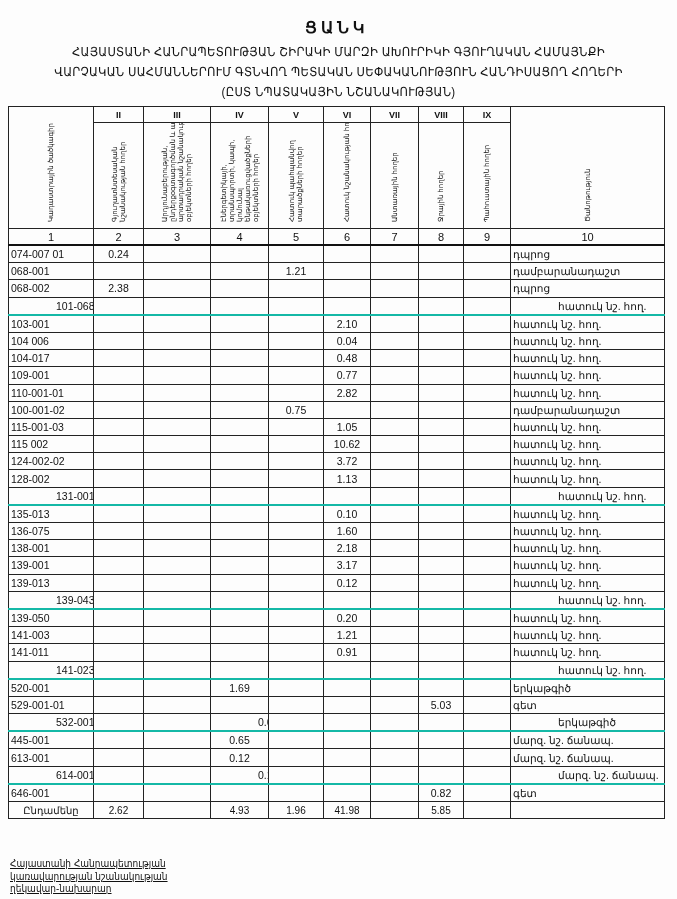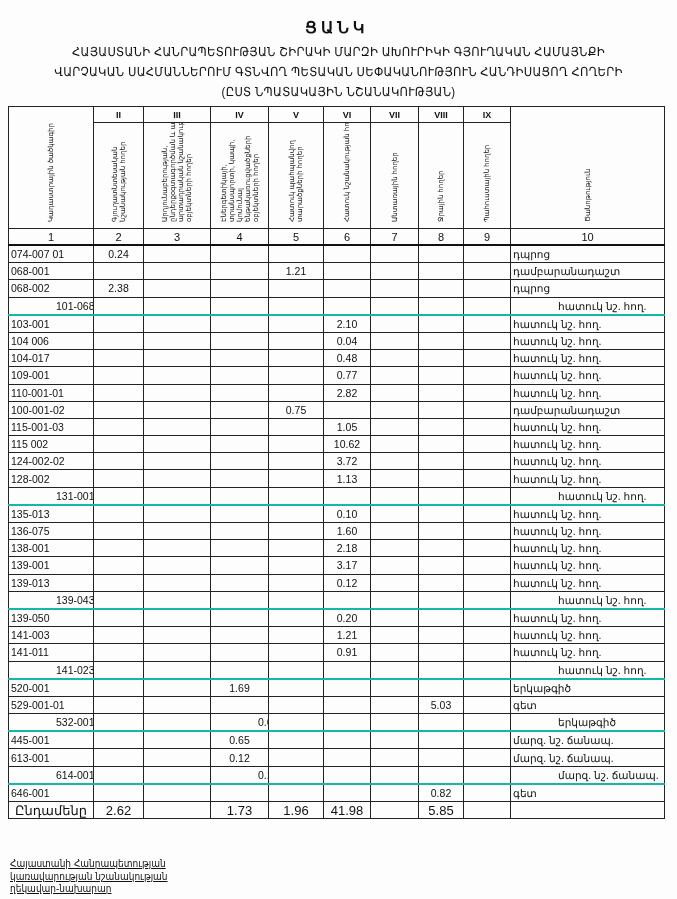--- a/index.html
+++ b/index.html
@@ -10,21 +10,21 @@
   table { position:absolute; top:106px; left:8px; border-collapse:collapse; table-layout:fixed; width:656px; }
   td, th { border:1px solid #222; padding:0; font-weight:normal; font-size:11px; overflow:hidden; white-space:nowrap; }
   th.roman { height:15px; font-size:9px; text-align:center;font-weight:bold; }
   th.vert { height:120px; vertical-align:bottom; position:relative; }
   th.vert .vt { position:absolute; left:50%; bottom:6px; transform-origin:left bottom; transform:rotate(-90deg) translateY(50%); white-space:normal; width:115px; font-size:7px; line-height:8px; text-align:left; }
   tr.nums td { height:15px; text-align:center; font-size:11px; border-bottom:2px solid #111; }
   tr.row td { height:16.2px; font-size:10.5px; }
   td.id { padding-left:2px; }
   td.num { text-align:center; }
   td.use { padding-left:2px; font-size:10px; }
-  tr.total td { height:16px; font-size:13px; text-align:center; }
+  tr.total td { height:16px; font-size:10px; text-align:center; }
   tr.thick td { border-bottom:2px solid #14b8a6;padding-left:47px; }
   .footer-left { position:absolute; top:858px; left:10px; font-family:"DejaVu Sans Condensed","DejaVu Sans", sans-serif; font-size:10px; line-height:12.5px;text-decoration:underline; }
   .footer-right { position:absolute; top:915px; left:533px; font-family:"DejaVu Sans Condensed","DejaVu Sans", sans-serif; font-size:10px;margin-top:12px; }
 </style>
 </head>
 <body>
 
 <div class="hdr-right">
 </div>
 <div class="list-word">ՑԱՆԿ</div>
@@ -486,21 +486,21 @@
         <td class="num"></td>
         <td class="num"></td>
         <td class="num">0.82</td>
         <td class="num"></td>
         <td class="use">գետ</td>
       </tr>
       <tr class="total">
         <td>Ընդամենը</td>
         <td>2.62</td>
         <td></td>
-        <td>1.73</td>
+        <td>4.93</td>
         <td>1.96</td>
         <td>41.98</td>
         <td></td>
         <td>5.85</td>
         <td></td>
         <td></td>
       </tr>
     </tbody>
 </table>
 

